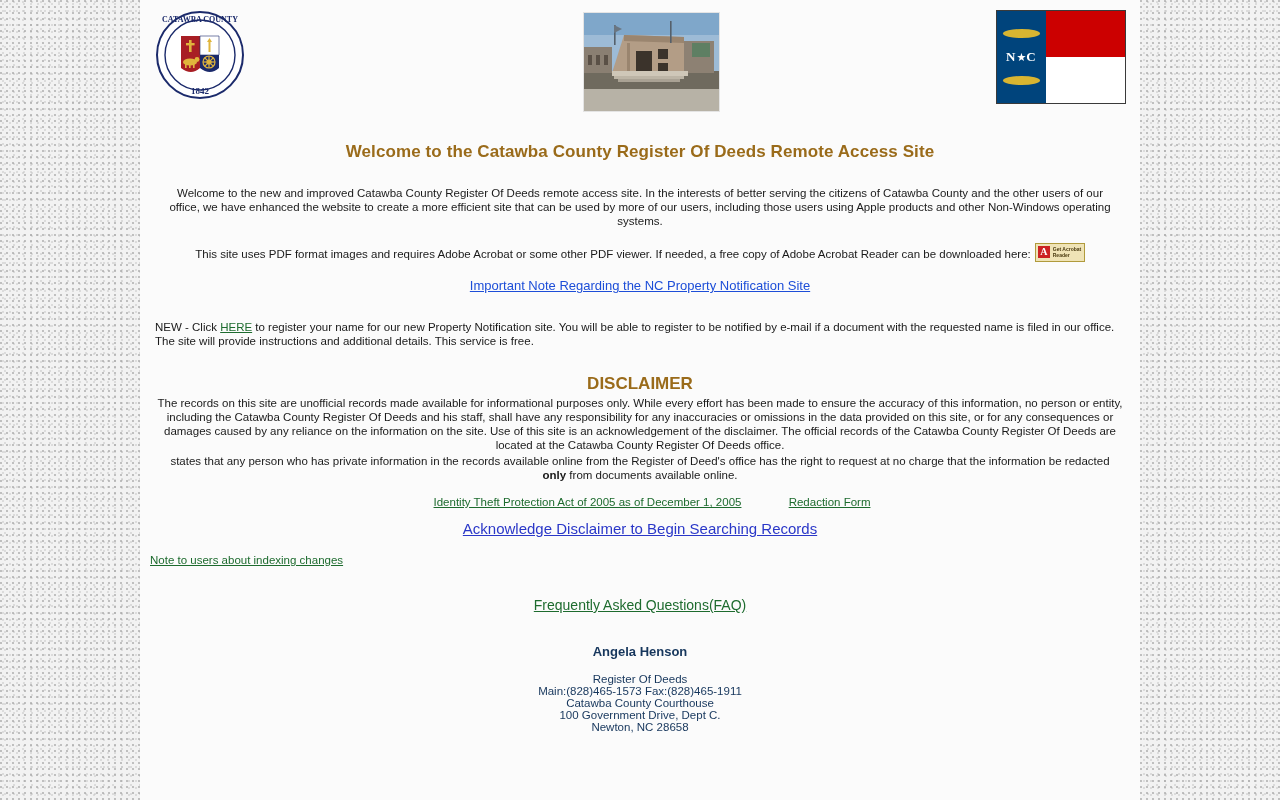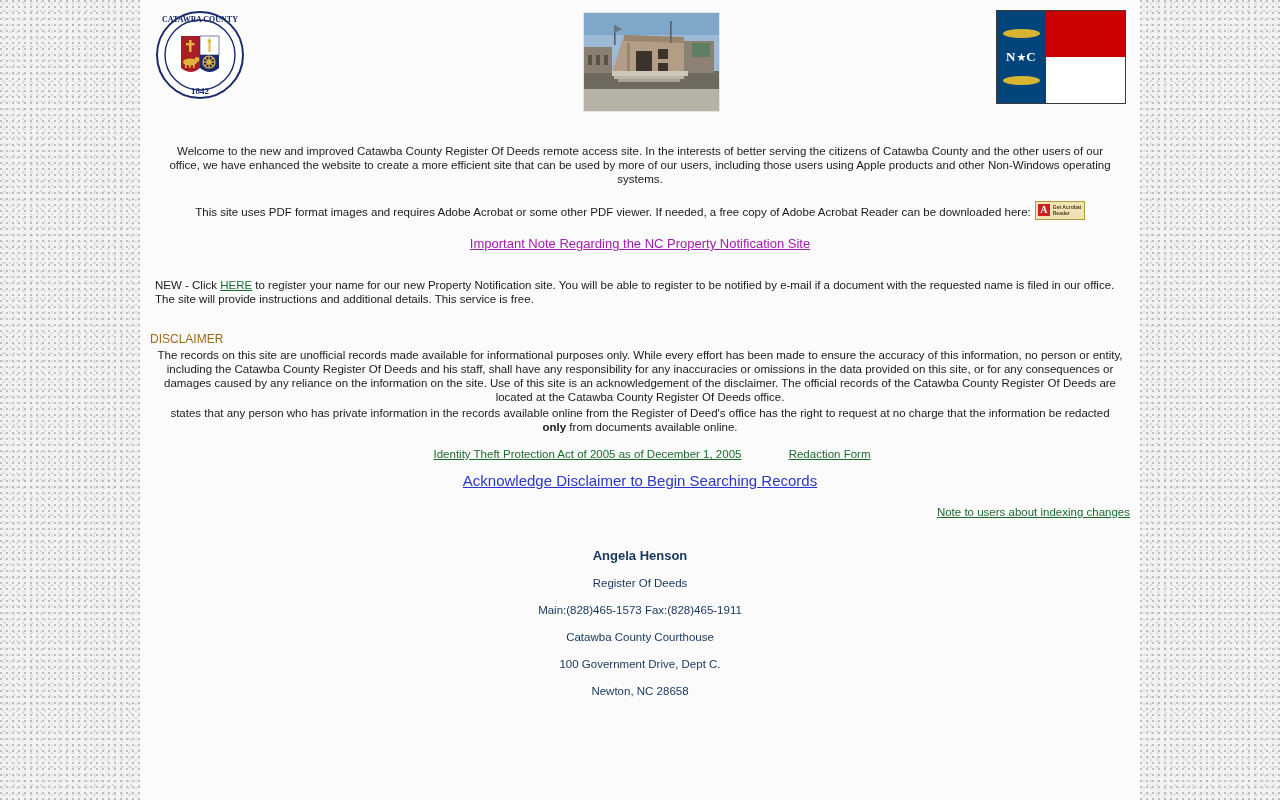--- a/index.html
+++ b/index.html
@@ -153,38 +153,38 @@
     color: #4a3a10;
     font-family: "Liberation Sans", sans-serif;
     font-weight: bold;
     text-align: left;
   }
   p.important-note {
     text-align: center;
     margin: 14px 0 0 0;
   }
   a.link-red {
-    color: #a21caf;
+    color: #1d4ed8;
     font-size: 13px;
     text-decoration: underline;
   }
   p.newline {
     text-align: left;
     margin-top: 26px;
     padding: 0 5px;
   }
   a.link-green {
     color: #1d6b2e;
     text-decoration: underline;
   }
   h2.disclaimer-head {
-    text-align: left;
+    text-align: center;
     color: #9a6b1a;
-    font-size: 12px;
-    font-weight: normal;
+    font-size: 17px;
+    font-weight: bold;
     margin: 26px 0 0 0;
   }
   p.disclaimer-body {
     text-align: center;
     margin-top: 2px;
     padding: 0 4px;
   }
   h2.notice-head {
     text-align: center;
     color: #e02020;
@@ -211,21 +211,21 @@
   p.acknowledge-line {
     text-align: center;
     margin-top: 12px;
   }
   a.link-blue {
     color: #2a37c8;
     font-size: 15px;
     text-decoration: underline;
   }
   p.indexing-line {
-    text-align: right;
+    text-align: left;
     margin-top: 12px;
     font-size: 11.5px;
   }
   p.faq-line {
     text-align: center;
     margin-top: 30px;
   }
   a.link-faq {
     color: #1d6b2e;
     font-size: 14px;
@@ -238,21 +238,21 @@
     margin-top: 32px;
     color: #16365c;
     font-size: 11.5px;
     line-height: 12px;
   }
   .contact .officer {
     font-weight: bold;
     font-size: 13px;
     margin-bottom: 15px;
   }
-  .contact .cline { line-height: 12px; margin-top: 15px; }
+  .contact .cline { line-height: 12px; }
 </style>
 </head>
 <body>
 
 <div id="page">
   <div id="sheet">
 
     <div class="header">
 
       <div class="seal">
@@ -336,20 +336,21 @@
           <span class="flag-star">★</span>
           <span class="flag-nc">C</span>
         </div>
         <div class="flag-fly">
           <div class="flag-red"></div>
           <div class="flag-white"></div>
         </div>
       </div>
     </div>
 
+    <h1 class="welcome">Welcome to the Catawba County Register Of Deeds Remote Access Site</h1>
 
     <p class="intro">Welcome to the new and improved Catawba County Register Of Deeds remote access site.   In the interests of better serving the citizens of Catawba County and the other users of our office, we have enhanced the website to create a more efficient site that can be used by more of our users, including those users using Apple products and other Non-Windows operating systems.</p>
 
     <p class="pdfline">
       <span>This site uses PDF format images and requires Adobe Acrobat or some other PDF viewer.   If needed, a free copy of Adobe Acrobat Reader can be downloaded here:</span><a class="acrobat-badge" href="#"><span class="ab-a">A</span><span class="ab-t">Get Acrobat Reader</span></a>
     </p>
 
     <p class="important-note">
       <a class="link-red" href="#">Important Note Regarding the NC Property Notification Site</a>
     </p>
@@ -369,20 +370,23 @@
     </p>
 
     <p class="acknowledge-line">
       <a class="link-blue" href="#">Acknowledge Disclaimer to Begin Searching Records</a>
     </p>
 
     <p class="indexing-line">
       <a class="link-green" href="#">Note to users about indexing changes</a>
     </p>
 
+    <p class="faq-line">
+      <a class="link-faq" href="#">Frequently Asked Questions(FAQ)</a>
+    </p>
 
     <div class="contact">
       <div class="officer">Angela Henson</div>
       <div class="cline">Register Of Deeds</div>
       <div class="cline">Main:(828)465-1573     Fax:(828)465-1911</div>
       <div class="cline">Catawba County  Courthouse</div>
       <div class="cline">100 Government Drive, Dept C.</div>
       <div class="cline">Newton, NC 28658</div>
 
     </div>

